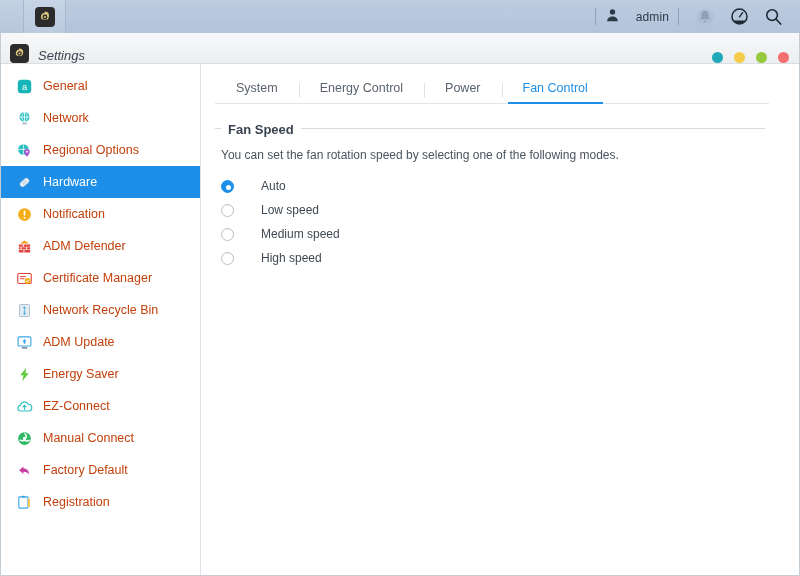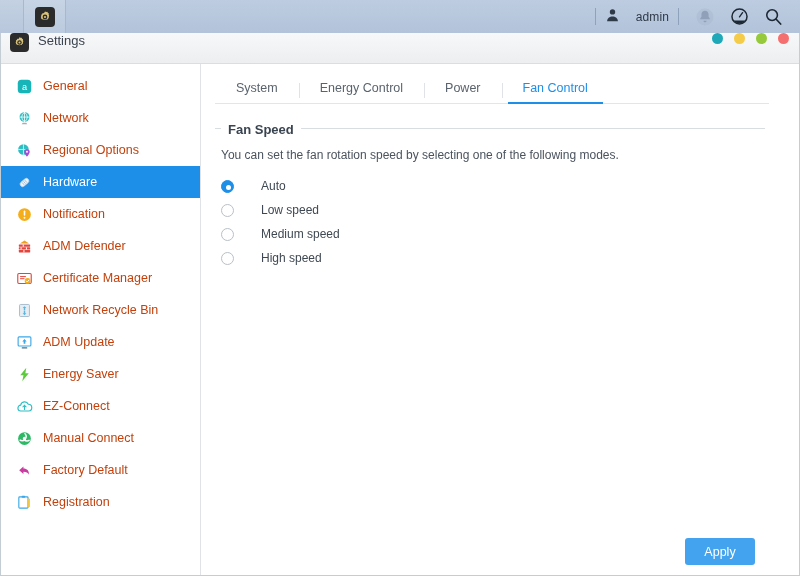--- a/index.html
+++ b/index.html
@@ -62,21 +62,21 @@
     position: absolute; left: 0; top: 33px; width: 800px; height: 543px;
     background: #ffffff;
     border: 1px solid #c4ccd4;
     border-top: none;
     display: flex; flex-direction: column;
   }
   #titlebar {
     height: 31px; flex: 0 0 31px;
     background: linear-gradient(180deg,#f7f8f9 0%, #eceef0 100%);
     border-bottom: 1px solid #d9dee3;
-    display: flex; align-items: flex-start; padding: 0 10px 0 9px;
+    display: flex; align-items: flex-end; padding: 0 10px 0 9px; font-style: italic;
   }
   #title-icon {
     width: 19px; height: 19px; border-radius: 4px;
     background: #2b2b2b;
     display:flex; align-items:center; justify-content:center;
     margin-right: 9px;
   }
   #title-text {
     font-size: 13px; color: #3c4450;
   }
@@ -485,21 +485,18 @@
                 <span class="radio-label">Medium speed</span>
               </div>
 
               <div class="radio-row">
                 <span class="radio"></span>
                 <span class="radio-label">High speed</span>
               </div>
             </div>
           </div>
 
-          <div id="footer">
-            <button id="apply-button">Apply</button>
-          </div>
 
         </div>
       </div>
     </div>
   </div>
 </div>
 
 </body></html>

